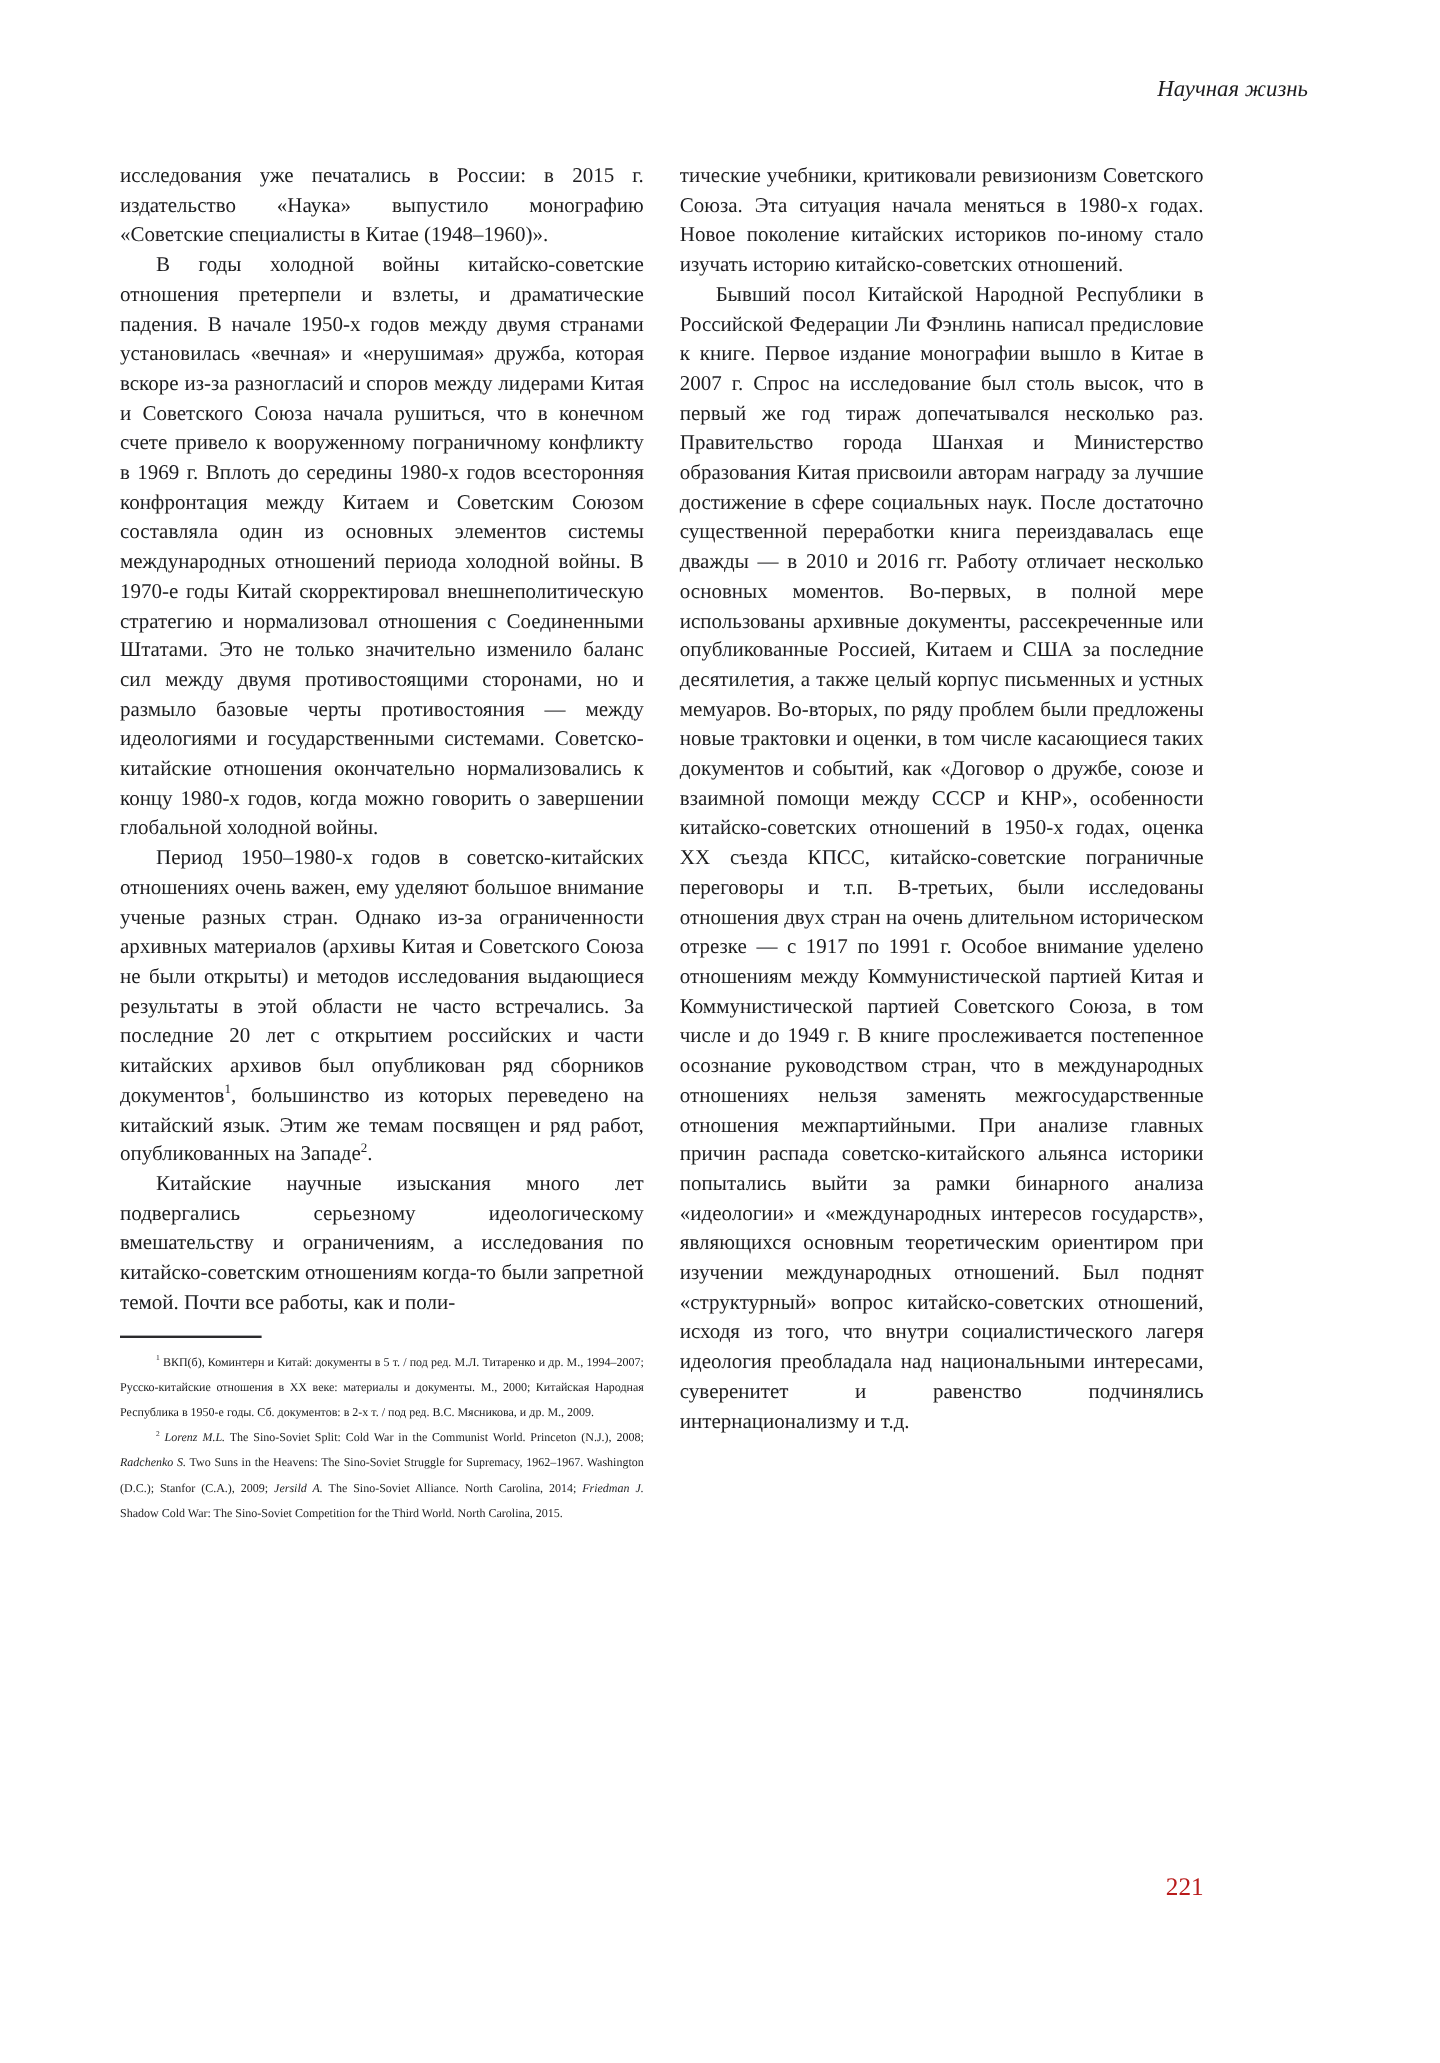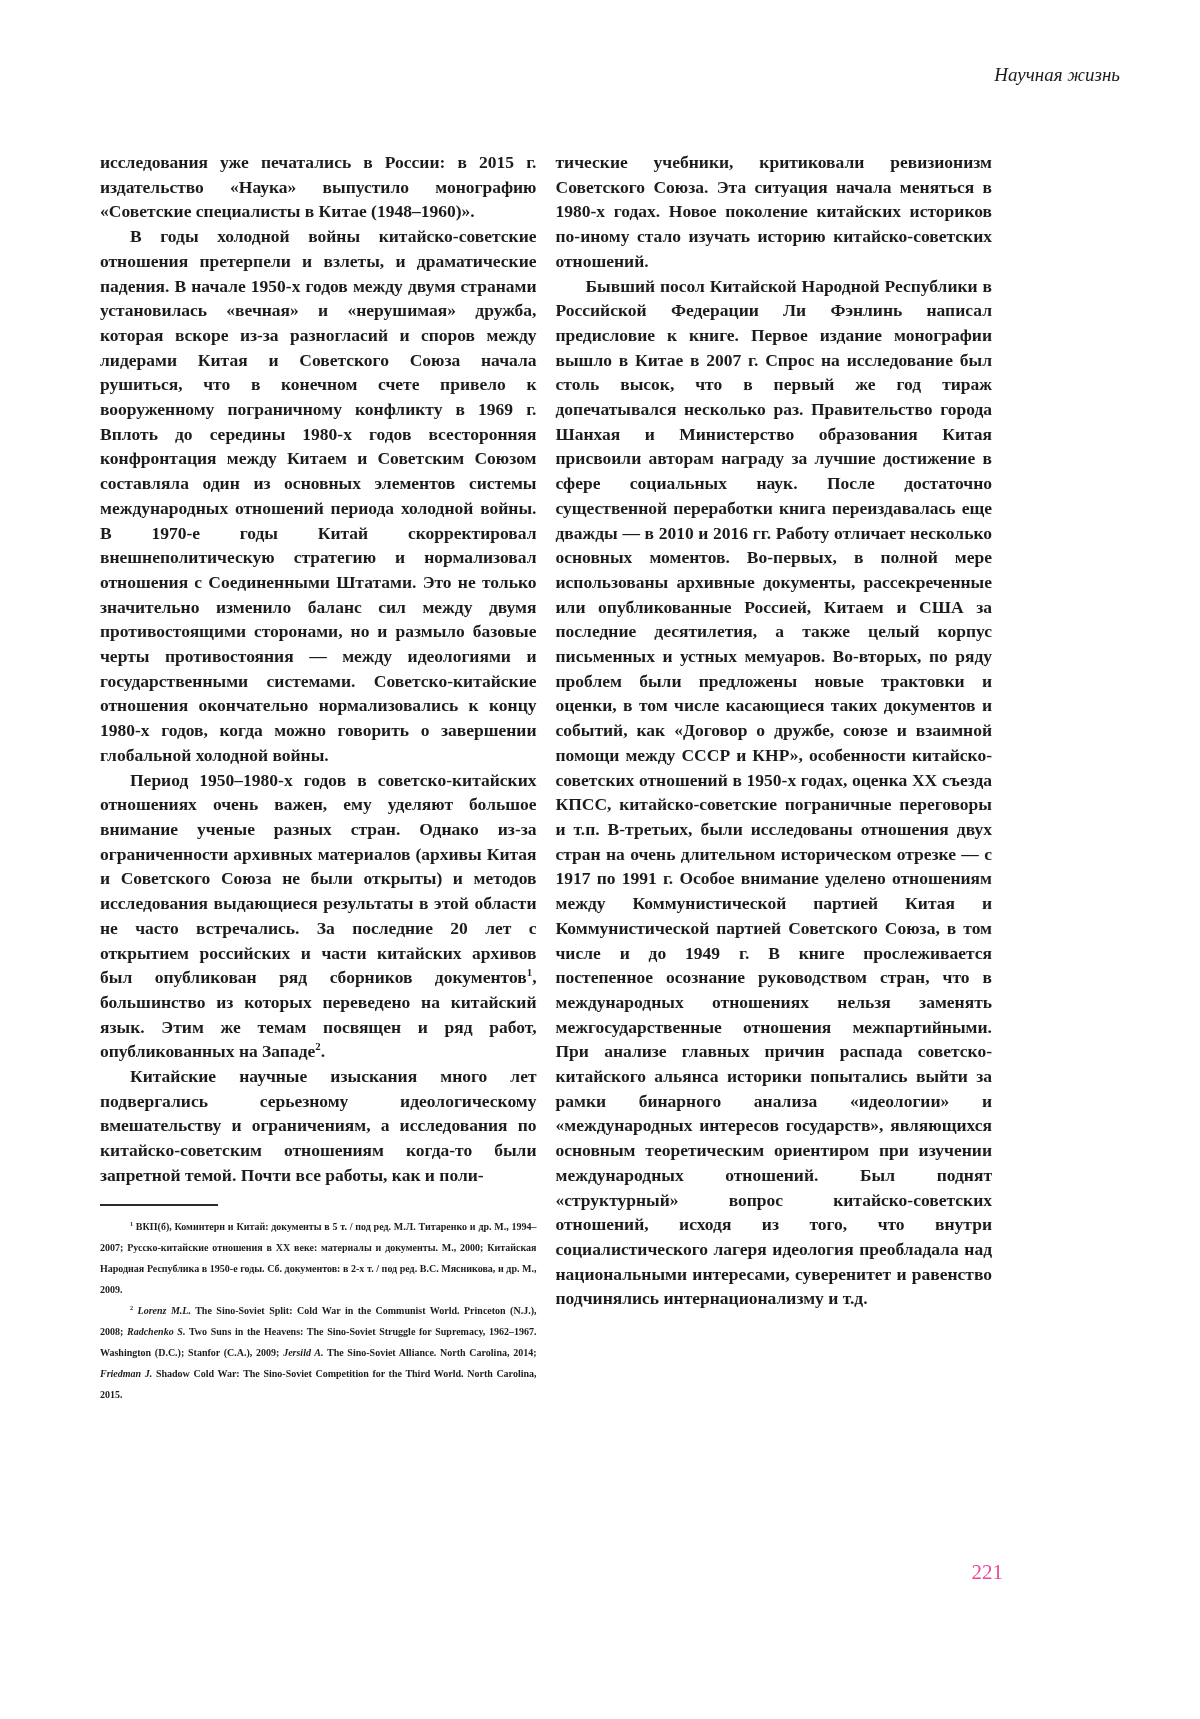--- a/index.html
+++ b/index.html
@@ -8,34 +8,33 @@
     width: 1200px;
     height: 1719px;
     position: relative;
     font-family: "Liberation Serif", "DejaVu Serif", serif;
     color: #1c1c1e;
     overflow: hidden;
   }
   .page {
     position: absolute;
     inset: 0;
-    padding: 64px 80px 0 100px;
+    padding: 64px 110px 0 100px;
     border-radius: 27px;
   }
   .running-head {
     text-align: right;
     font-style: italic;
     font-size: 19px;
     color: #1c1c1e;
   }
   .columns {
     display: flex;
-    gap: 19px;
-    margin-top: 64px;
-    font-weight: bold;
+    gap: 30px;
+    margin-top: 48px;
   }
   .col {
     flex: 0 0 436.5px;
     width: 436.5px;
     font-size: 17.5px;
     line-height: 24.7px;
     text-align: justify;
     hyphens: auto;
   }
   .col p { text-indent: 30px; }
@@ -52,21 +51,21 @@
     margin: 16px 0 10px 0;
   }
   .fn { text-indent: 30px; text-align: justify; }
   .it { font-style: italic; }
   sup { font-size: 0.62em; line-height: 0; vertical-align: super; }
   .page-number {
     position: absolute;
     right: 197px;
     top: 1560px;
     font-size: 21px;
-    color: #ec4899;
+    color: #b91c1c;
   }
 </style>
 </head>
 <body>
 
 <div class="page">
 
   <div class="running-head">
     <span>Научная жизнь</span>
   </div>

